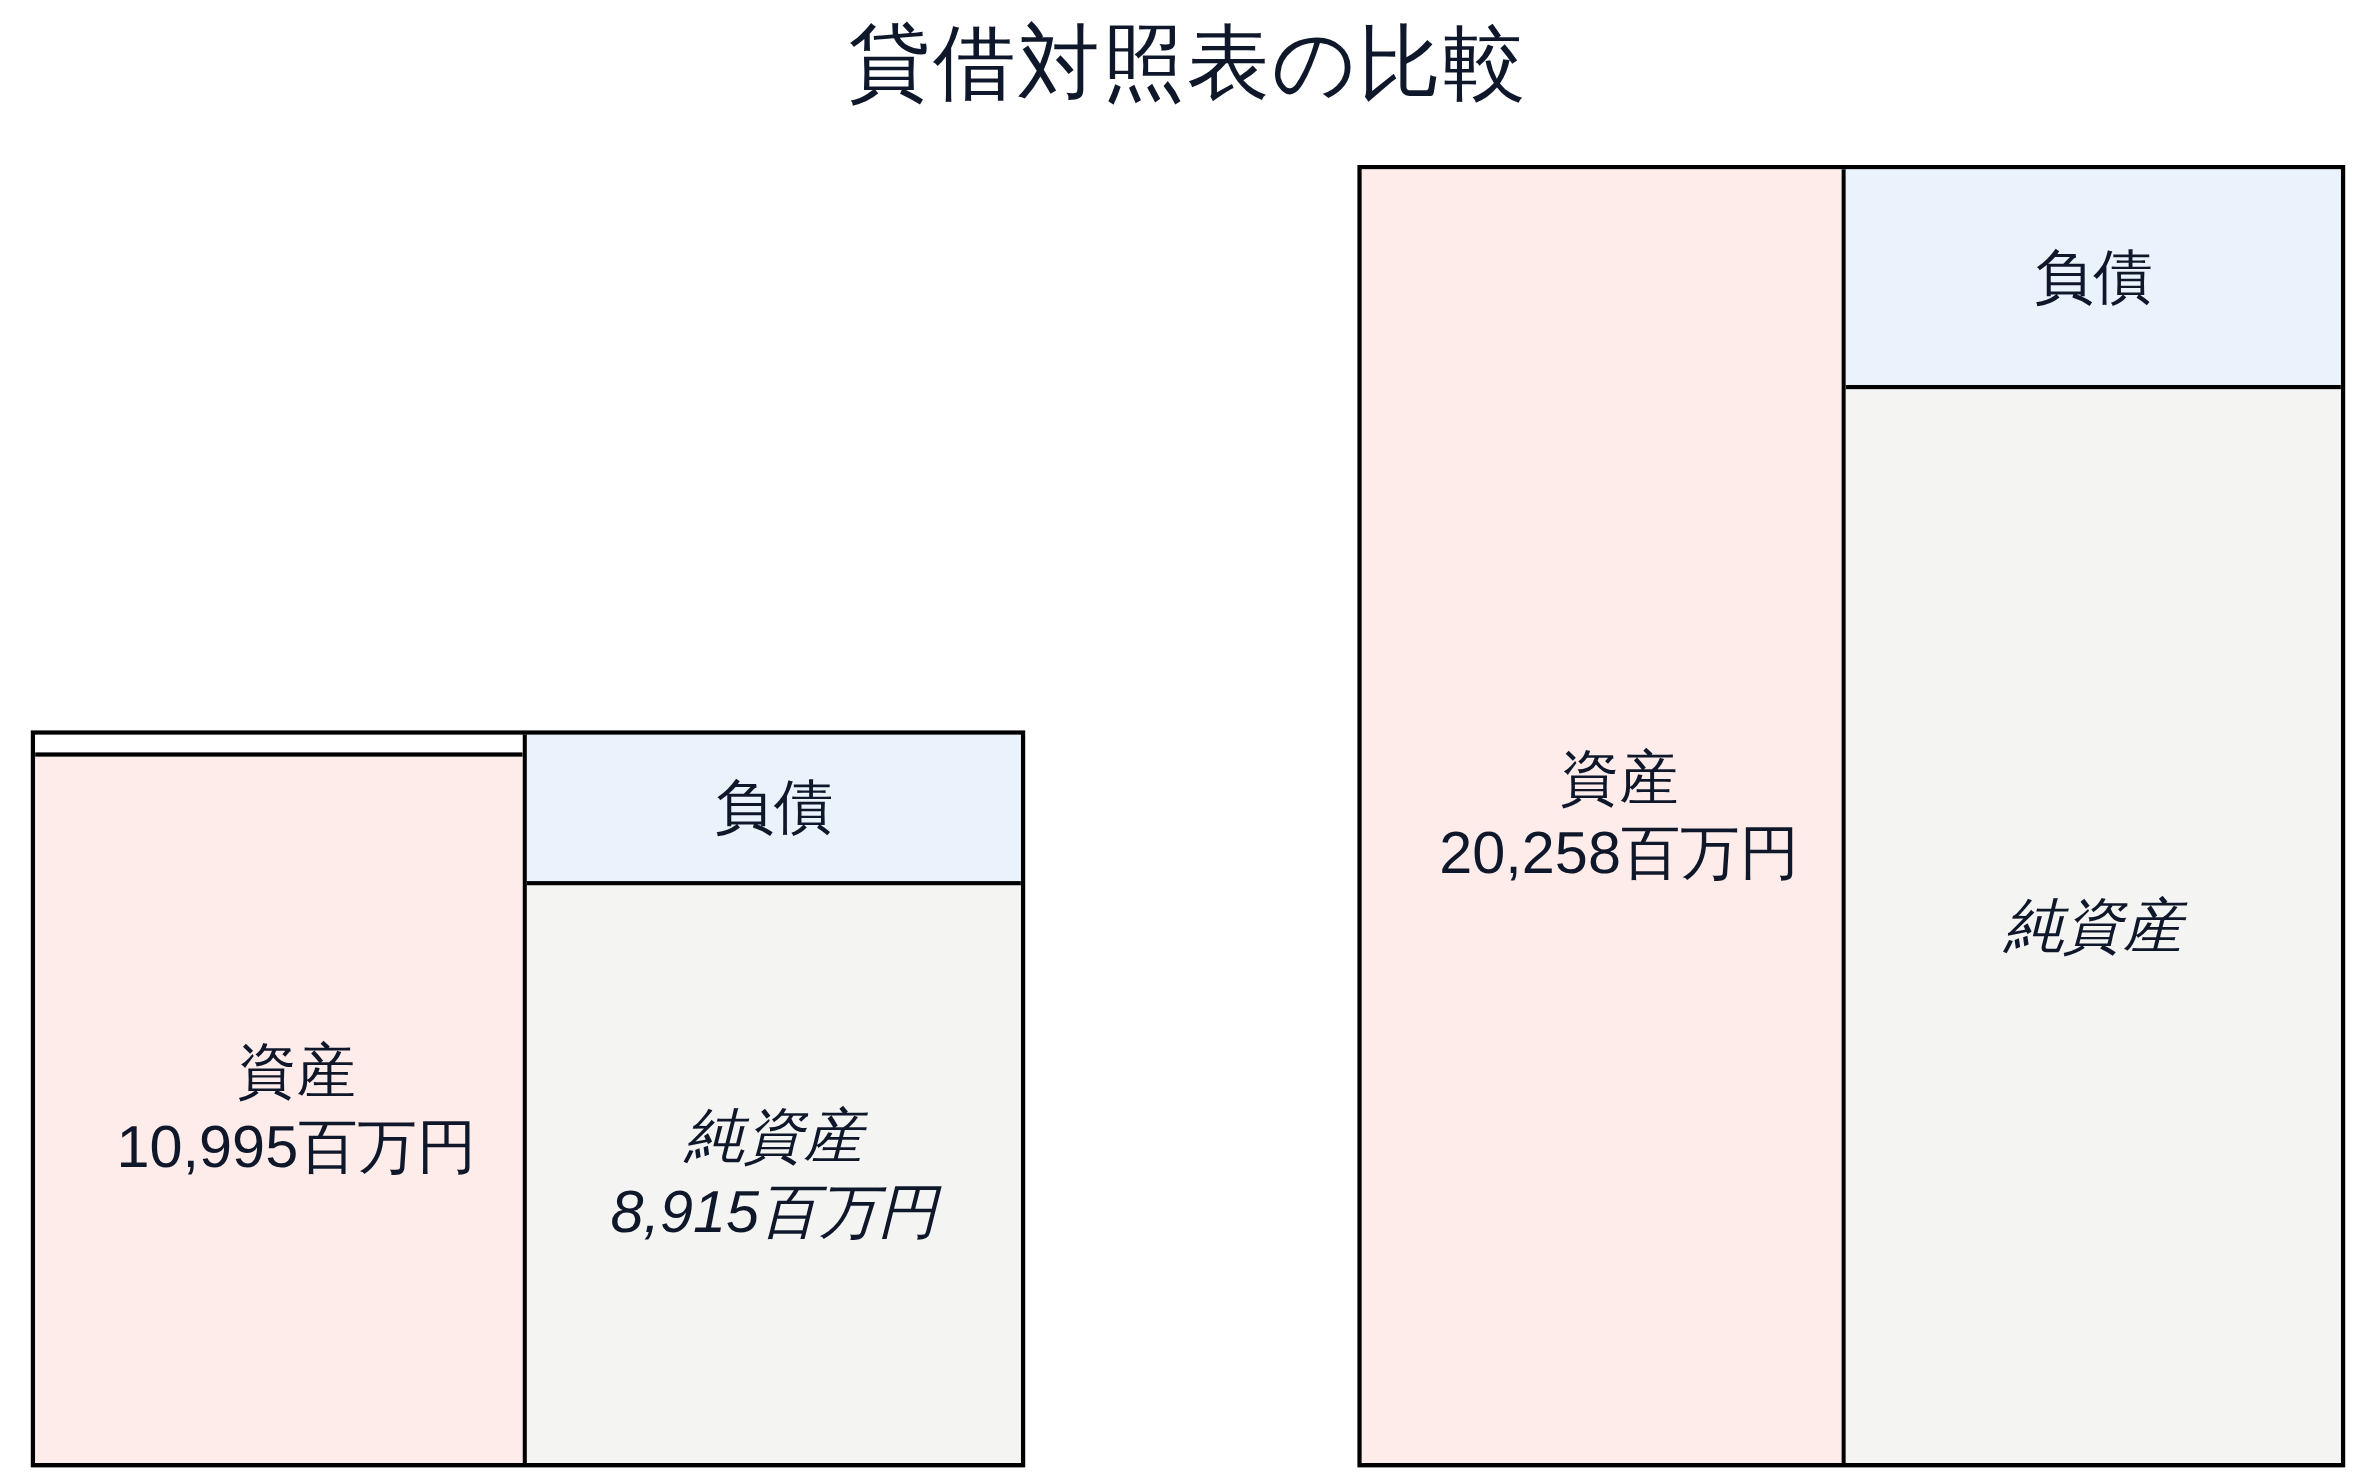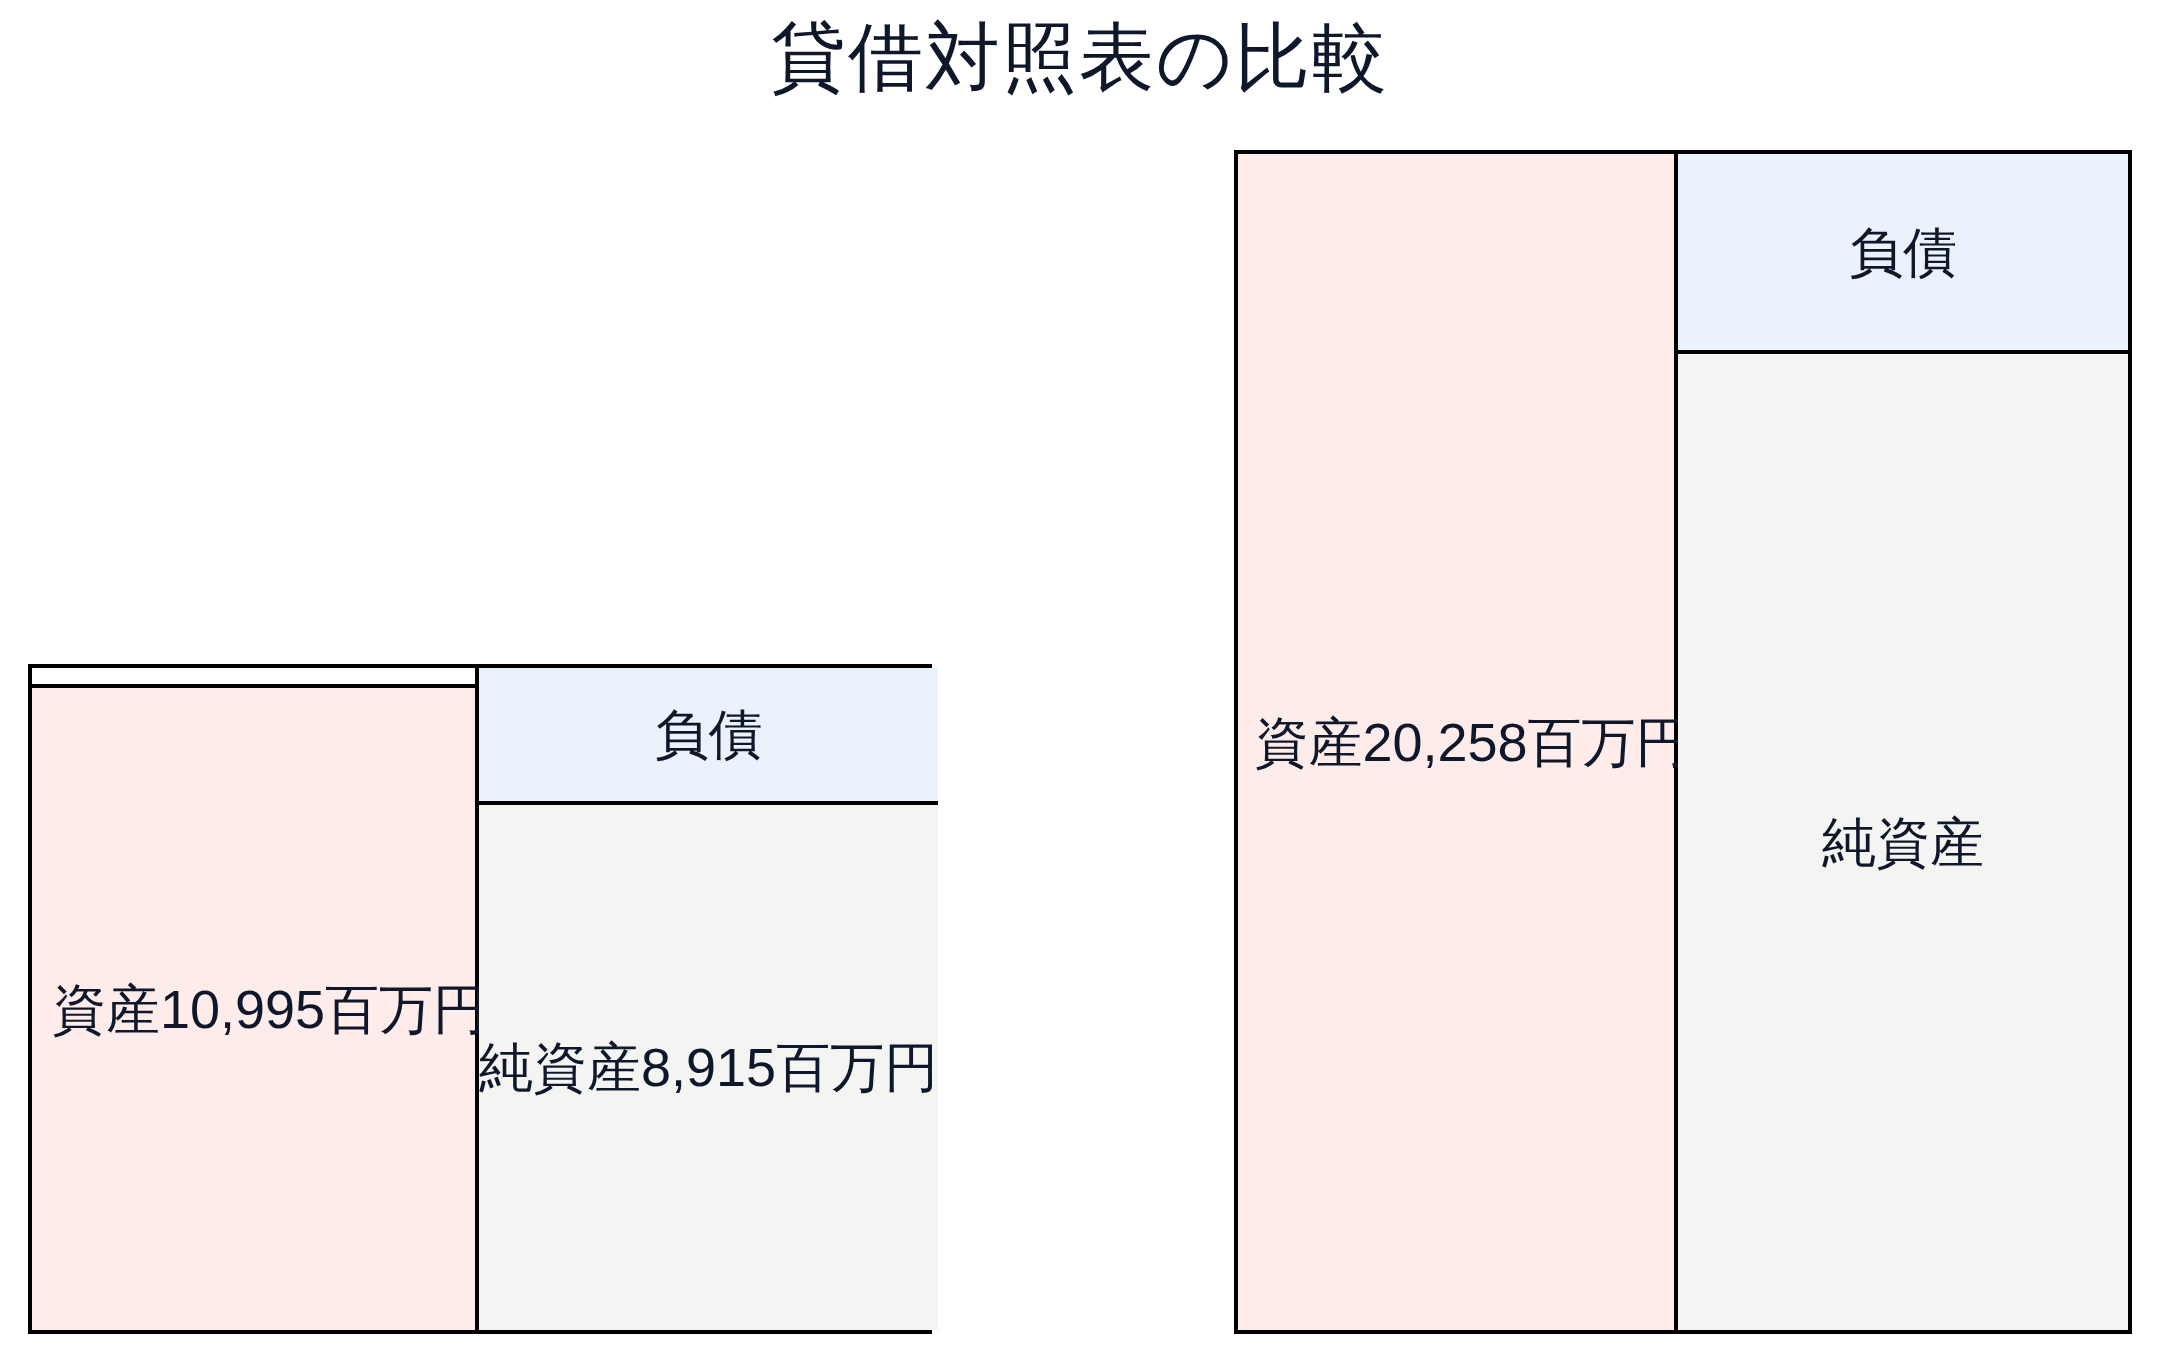--- a/index.html
+++ b/index.html
@@ -67,38 +67,39 @@
     display: flex;
     flex-direction: column;
   }
   .gap-strip {
     height: 20px;
     background: #ffffff;
     border-bottom: 4px solid #000;
   }
   .box {
     display: flex;
-    flex-direction: row;
+    flex-direction: column;
     align-items: center;
     justify-content: center;
     text-align: right;
   }
   .assets-box {
     flex: 1;
     background: var(--assets-fill, #fdece9);
     padding-left: 32px;
   }
   .liabilities-box {
     background: var(--liabilities-fill, #eaf3fb);
     border-bottom: 4px solid #000;
     overflow: visible;
   }
   .net-assets-box {
     flex: 1;
     background: var(--net-assets-fill, #f4f4f2);
+    font-style: italic;
   }
   .lbl {
     font-size: 54px;
     line-height: 1.27;
     white-space: nowrap;
   }
 </style>
 </head>
 <body>
 

